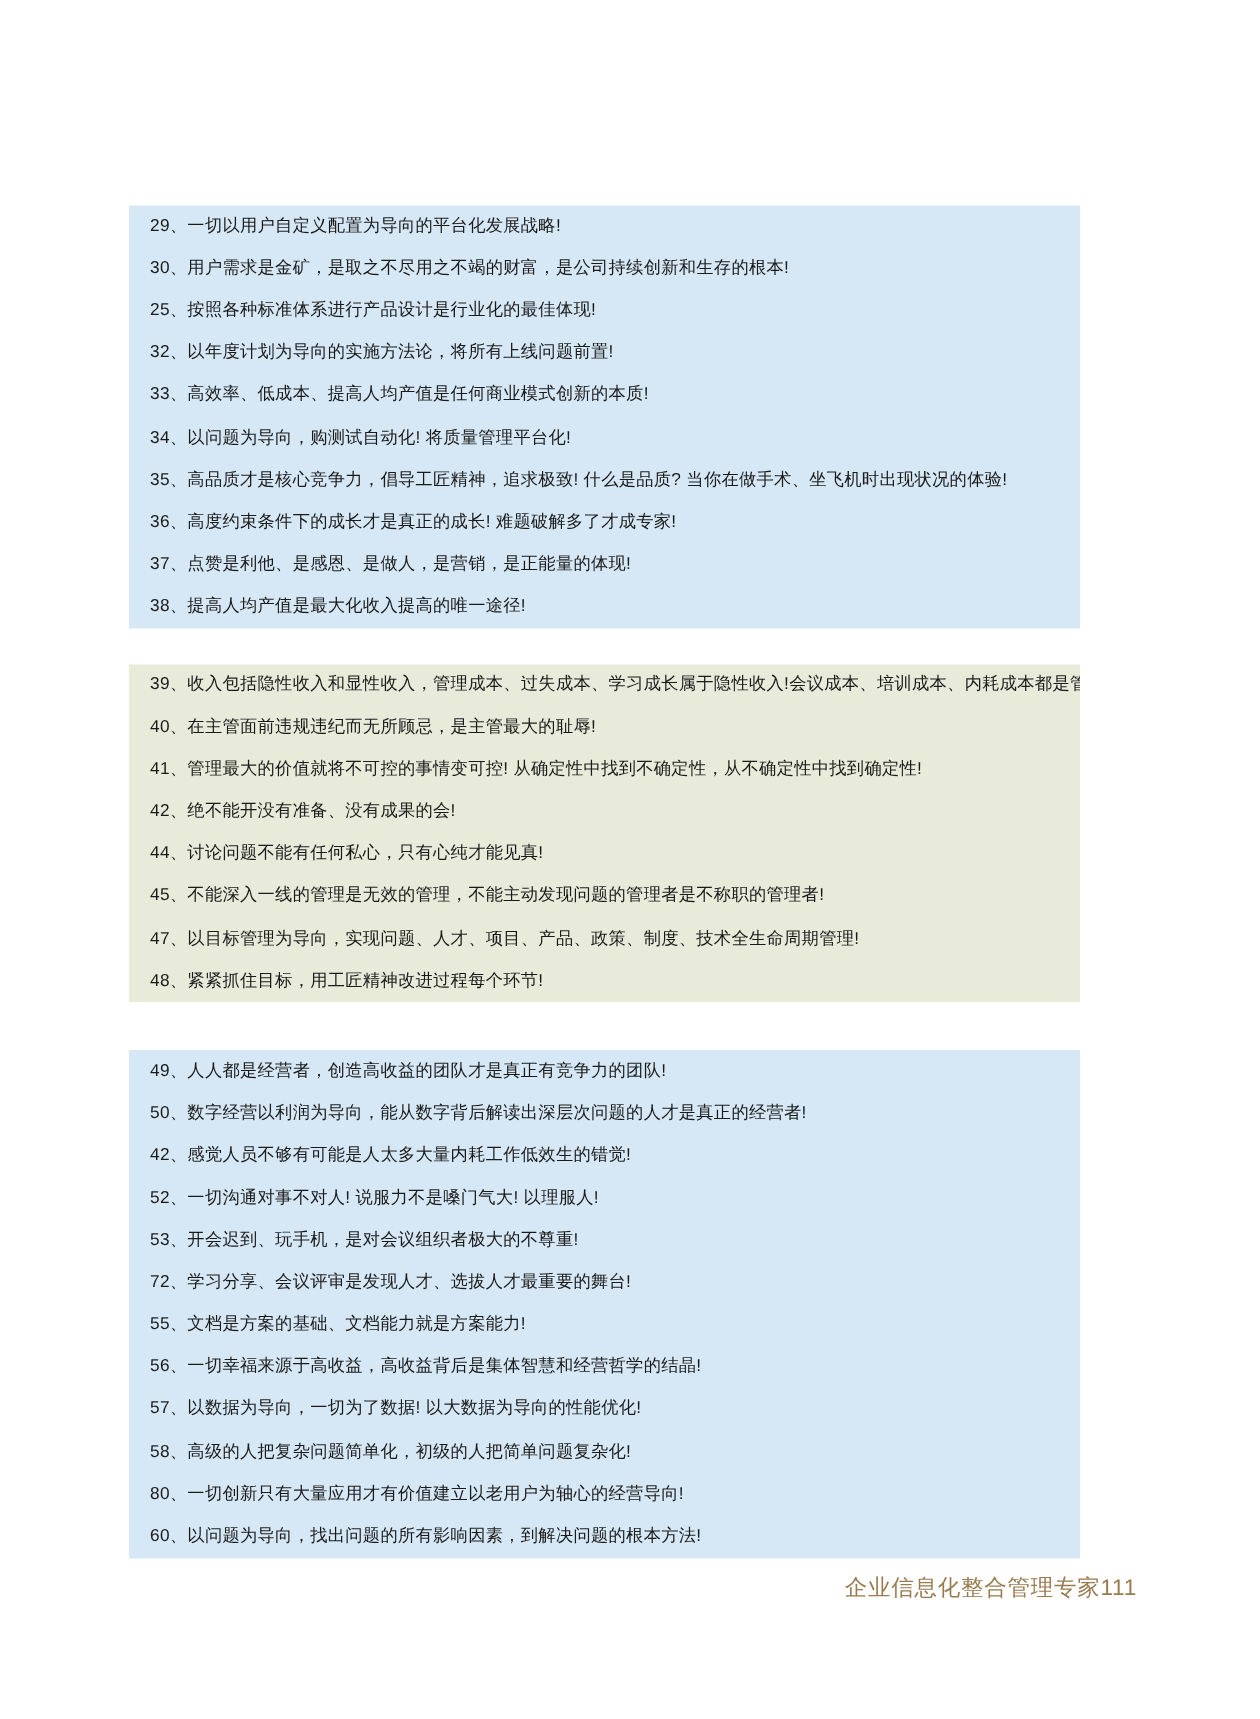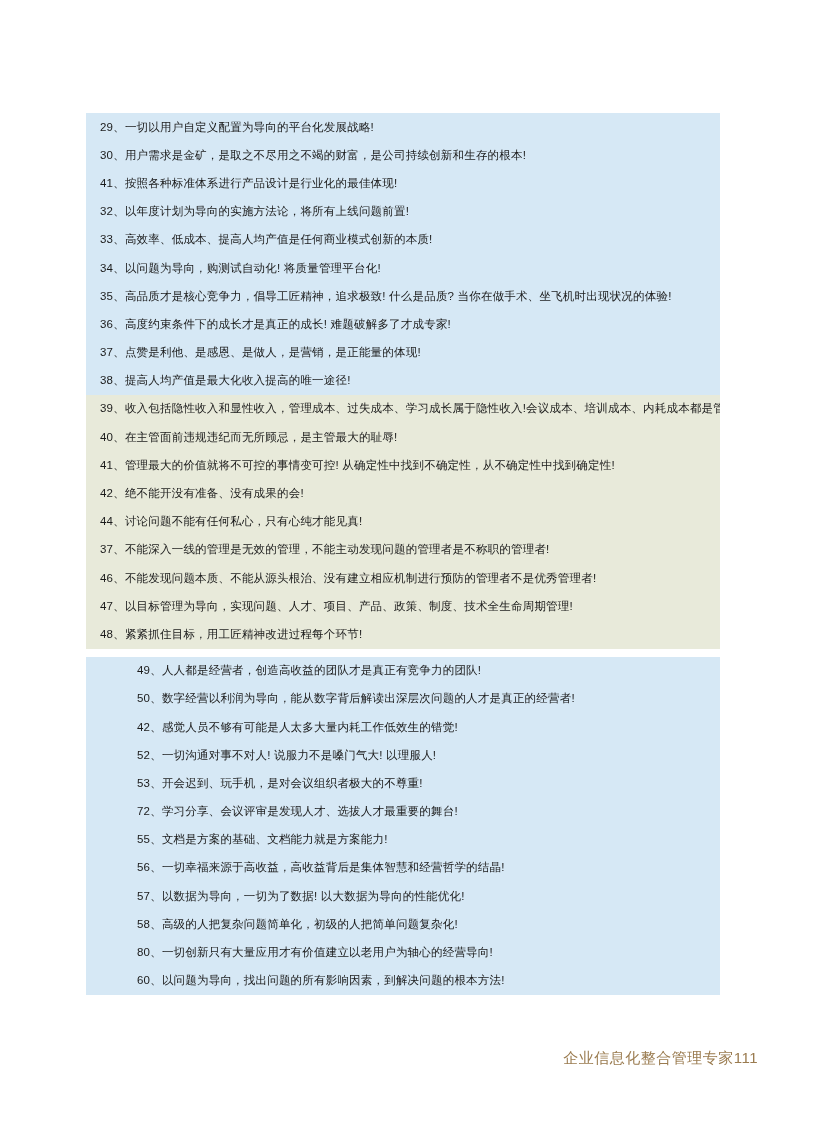--- a/index.html
+++ b/index.html
@@ -24,24 +24,25 @@
   }
   .content {
     position: absolute;
     left: 86px;
     top: 113px;
     width: 634px;
   }
   .block {
     width: 100%;
     box-sizing: border-box;
+    margin-top: 24px;
   }
   .block-blue  { background: #d6e8f5; }
   .block-olive { background: #e8eada; }
-  .block-blue2 { background: #d6e8f5; padding-left: 37px; }
+  .block-blue2 { background: #d6e8f5; }
 
   .line {
     font-size: 11.5px;
     line-height: 15px;
     color: #1a1a1a;
     padding: 6.6px 14px 6.6px 14px;
     letter-spacing: 0.2px;
     white-space: nowrap;
     overflow: hidden;
   }
@@ -59,38 +60,37 @@
 </style>
 </head>
 <body>
 
 <div class="page">
   <div class="content">
 
     <div class="block block-blue">
       <div class="line">29、一切以用户自定义配置为导向的平台化发展战略!</div>
       <div class="line">30、用户需求是金矿，是取之不尽用之不竭的财富，是公司持续创新和生存的根本!</div>
-      <div class="line">41、按照各种标准体系进行产品设计是行业化的最佳体现!</div>
+      <div class="line">25、按照各种标准体系进行产品设计是行业化的最佳体现!</div>
       <div class="line">32、以年度计划为导向的实施方法论，将所有上线问题前置!</div>
       <div class="line">33、高效率、低成本、提高人均产值是任何商业模式创新的本质!</div>
       <div class="line">34、以问题为导向，购测试自动化! 将质量管理平台化!</div>
       <div class="line">35、高品质才是核心竞争力，倡导工匠精神，追求极致! 什么是品质? 当你在做手术、坐飞机时出现状况的体验!</div>
       <div class="line">36、高度约束条件下的成长才是真正的成长! 难题破解多了才成专家!</div>
       <div class="line">37、点赞是利他、是感恩、是做人，是营销，是正能量的体现!</div>
       <div class="line">38、提高人均产值是最大化收入提高的唯一途径!</div>
     </div>
 
     <div class="block block-olive">
       <div class="line">39、收入包括隐性收入和显性收入，管理成本、过失成本、学习成长属于隐性收入!会议成本、培训成本、内耗成本都是管理成本!</div>
       <div class="line">40、在主管面前违规违纪而无所顾忌，是主管最大的耻辱!</div>
       <div class="line">41、管理最大的价值就将不可控的事情变可控! 从确定性中找到不确定性，从不确定性中找到确定性!</div>
       <div class="line">42、绝不能开没有准备、没有成果的会!</div>
       <div class="line">44、讨论问题不能有任何私心，只有心纯才能见真!</div>
-      <div class="line">37、不能深入一线的管理是无效的管理，不能主动发现问题的管理者是不称职的管理者!</div>
-      <div class="line">46、不能发现问题本质、不能从源头根治、没有建立相应机制进行预防的管理者不是优秀管理者!</div>
+      <div class="line">45、不能深入一线的管理是无效的管理，不能主动发现问题的管理者是不称职的管理者!</div>
       <div class="line">47、以目标管理为导向，实现问题、人才、项目、产品、政策、制度、技术全生命周期管理!</div>
       <div class="line">48、紧紧抓住目标，用工匠精神改进过程每个环节!</div>
     </div>
 
     <div class="spacer-sm"></div>
 
     <div class="block block-blue2">
       <div class="line">49、人人都是经营者，创造高收益的团队才是真正有竞争力的团队!</div>
       <div class="line">50、数字经营以利润为导向，能从数字背后解读出深层次问题的人才是真正的经营者!</div>
       <div class="line">42、感觉人员不够有可能是人太多大量内耗工作低效生的错觉!</div>

